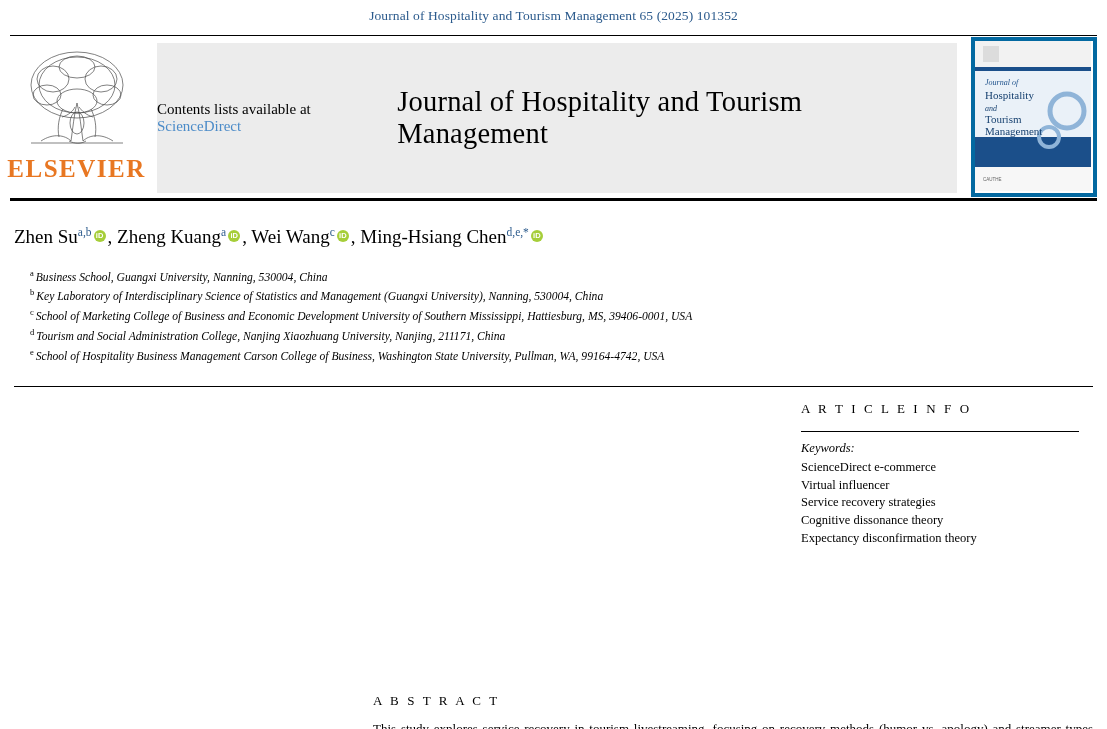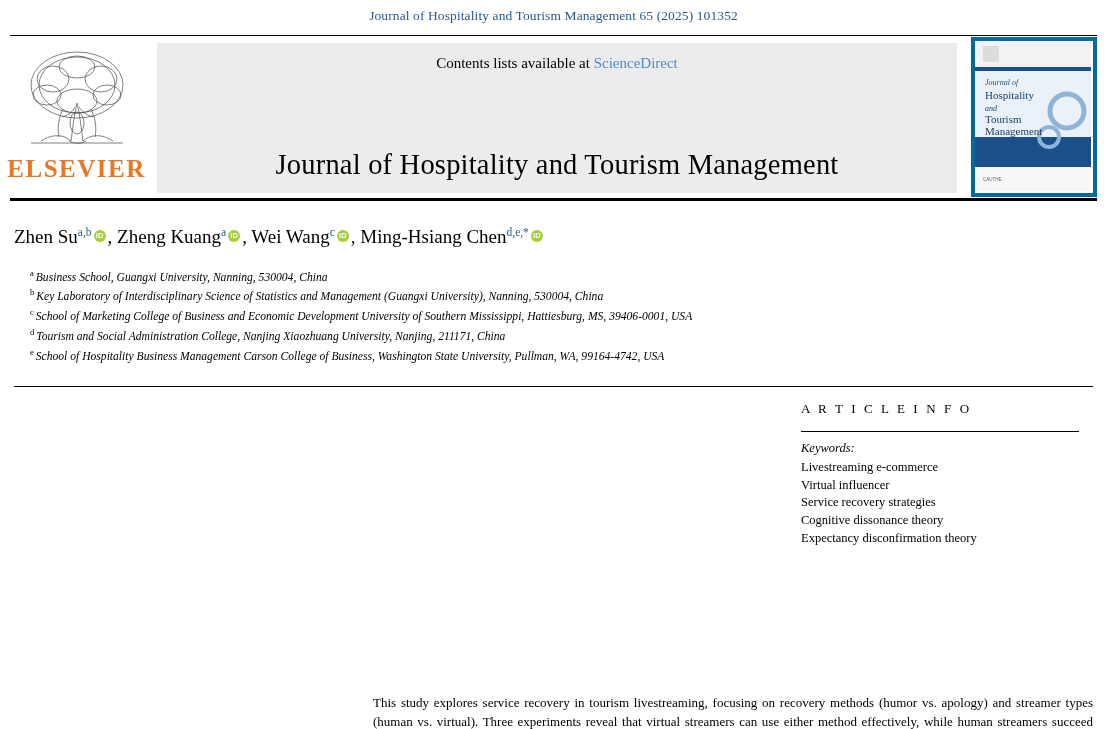--- a/index.html
+++ b/index.html
@@ -63,21 +63,21 @@
     color: #E87722;
     font-weight: 700;
     margin-top: -2px;
   }
   .journal-band {
     flex: 1 1 auto;
     background: #ececec;
     margin-left: 14px;
     margin-right: 14px;
     display: flex;
-    flex-direction: column;
+    flex-direction: row;
     justify-content: space-between;
     align-items: center;
     padding: 12px 0 12px 0;
     height: 126px;
   }
   .contents-line {
     font-size: 15px;
     color: #000;
   }
   .contents-line a {
@@ -327,27 +327,28 @@
   </div>
 
   <div class="info-rule-top"></div>
   <div class="info-abstract">
 
     <div class="col-info">
       <div class="sec-head">A R T I C L E  I N F O</div>
       <div class="kw-rule"></div>
       <div class="kw-label">Keywords:</div>
       <div class="kw-list">
-        <div>Livestreaming e-commerce</div>
+        <div>ScienceDirect e-commerce</div>
         <div>Virtual influencer</div>
         <div>Service recovery strategies</div>
         <div>Cognitive dissonance theory</div>
         <div>Expectancy disconfirmation theory</div>
       </div>
     </div>
 
     <div class="col-abstract">
+      <div class="sec-head">A B S T R A C T</div>
       <div class="abstract-text">This study explores service recovery in tourism livestreaming, focusing on recovery methods (humor vs. apology) and streamer types (human vs. virtual). Three experiments reveal that virtual streamers can use either method effectively, while human streamers succeed mainly with apology. Cognitive reappraisal mediates these effects, and streamer popularity moderates them. Grounded in cognitive dissonance and expectancy disconfirmation theories, the findings bridge service recovery and tourism livestreaming research. Practical implications include leveraging virtual streamers’ flexibility, applying culturally sensitive strategies for human streamers, and tailoring recovery approaches based on popularity to boost viewer engagement.</div>
     </div>
 
   </div>
 
 </div>
 
 </body></html>

